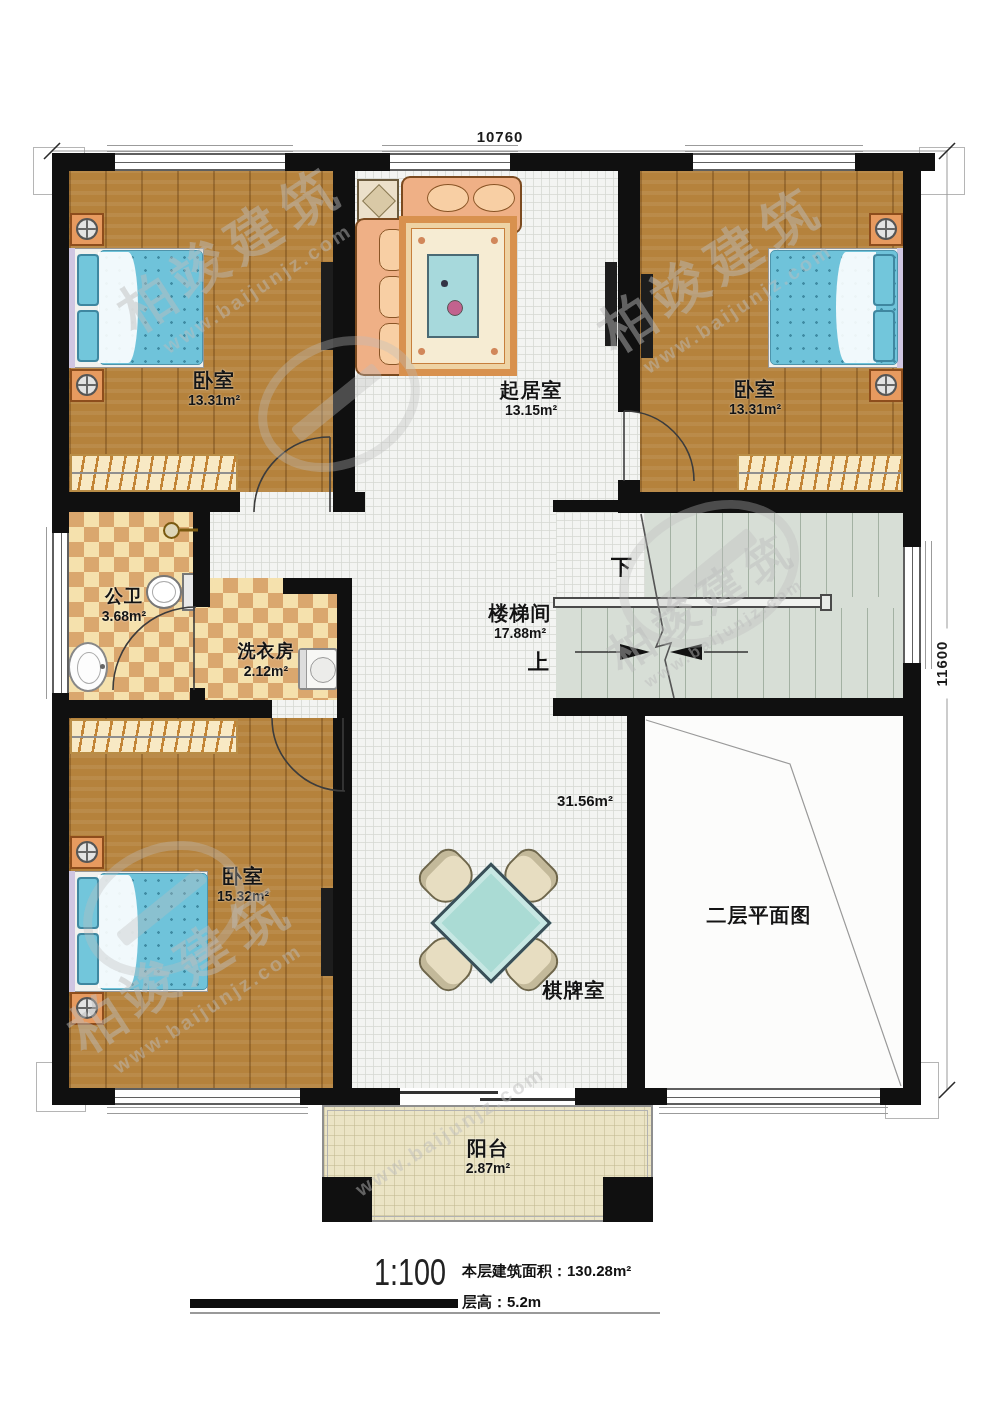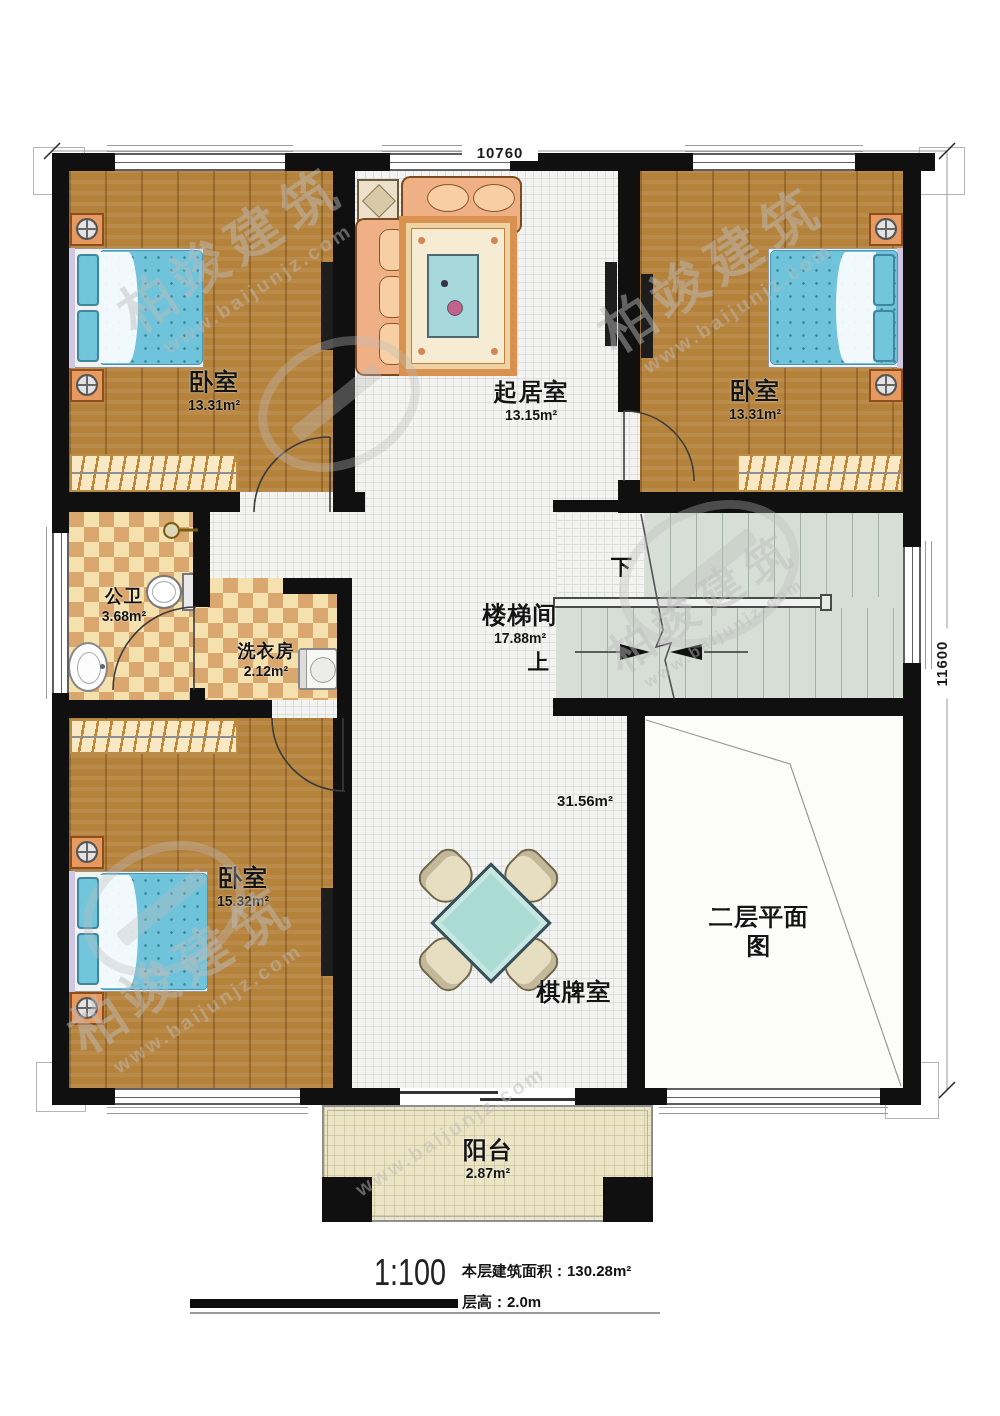--- a/index.html
+++ b/index.html
@@ -37,21 +37,21 @@
   .lamp::after{content:"";position:absolute;inset:0;background:linear-gradient(#666,#666) center/100% 2px no-repeat,linear-gradient(#666,#666) center/2px 100% no-repeat;border-radius:50%;}
   .ward{position:absolute;background-color:#f8e9c4;border:2px solid #b98d46;z-index:2;box-sizing:border-box;
         background-image:linear-gradient(#8f8f8f,#8f8f8f),repeating-linear-gradient(100deg,transparent 0 11px,rgba(192,127,46,.95) 11px 13.5px);
         background-size:100% 2px,100% 100%;background-position:0 center,0 0;background-repeat:no-repeat,repeat;}
   .tv{position:absolute;background:#1d1d1d;z-index:2;}
   .sofa{position:absolute;background:#efb086;border:2px solid #7b4a1f;border-radius:9px;z-index:2;box-sizing:border-box;}
   .cush{position:absolute;background:#f8cfa4;border:1.5px solid #8a5526;border-radius:10px;box-sizing:border-box;}
   .chair{position:absolute;width:50px;height:46px;background:#e7ddc1;border:2px solid #6e664b;border-radius:14px 14px 20px 20px;box-shadow:inset 0 7px 0 rgba(130,118,84,.35);z-index:2;box-sizing:border-box;}
   
   .rlabel{position:absolute;width:120px;text-align:center;font-weight:bold;color:#141414;z-index:6;line-height:1.2;text-shadow:0 0 2px rgba(255,255,255,.85);}
-  .rlabel .nm{font-size:24px;letter-spacing:1px;}
+  .rlabel .nm{font-size:20px;letter-spacing:1px;}
   .rlabel .ar{font-size:14px;}
   .stairdir{position:absolute;font-size:21px;font-weight:bold;color:#111;z-index:6;}
   .dim{position:absolute;font-size:15px;font-weight:bold;color:#1a1a1a;background:#fff;z-index:6;text-align:center;letter-spacing:1px;}
   
   .wm{position:absolute;transform:rotate(-33deg);color:rgba(188,188,188,.48);z-index:8;pointer-events:none;white-space:nowrap;text-align:center;}
   .wm .b{font-size:54px;font-weight:bold;letter-spacing:10px;}
   .wm .u{font-size:20px;font-weight:bold;letter-spacing:3px;}
   .swirl{position:absolute;border:9px solid rgba(190,190,190,.35);border-radius:50%;transform:rotate(-25deg);z-index:8;pointer-events:none;}
   .swirl::after{content:"";position:absolute;left:14%;top:40%;width:70%;height:15%;background:rgba(190,190,190,.35);transform:rotate(-14deg);border-radius:4px;}
   
@@ -294,21 +294,21 @@
     <div class="nm">棋牌室</div>
   </div>
   <div class="rlabel" style="left:699px;top:903px;">
     <div class="nm">二层平面图</div>
   </div>
   <div class="rlabel" style="left:428px;top:1136px;">
     <div class="nm">阳台</div>
     <div class="ar">2.87m²</div>
   </div>
 
-  <div class="dim" style="left:462px;top:144px;width:76px;">10760</div>
+  <div class="dim" style="left:462px;top:128px;width:76px;">10760</div>
   <div class="dim" style="left:906px;top:655px;width:70px;transform:rotate(-90deg);">11600</div>
 
   <div class="wm" style="left:110px;top:210px;">
     <div class="b">柏竣建筑</div>
     <div class="u">www.baijunjz.com</div>
   </div>
   <div class="wm" style="left:590px;top:230px;">
     <div class="b">柏竣建筑</div>
     <div class="u">www.baijunjz.com</div>
   </div>
@@ -322,17 +322,17 @@
   </div>
   <div class="wm" style="left:340px;top:1120px;">
     <div class="u">www.baijunjz.com</div>
   </div>
   <div class="swirl" style="left:255px;top:340px;width:150px;height:110px;"></div>
   <div class="swirl" style="left:615px;top:505px;width:170px;height:120px;"></div>
   <div class="swirl" style="left:80px;top:845px;width:150px;height:110px;"></div>
 
   <div class="tb-scale">1:100</div>
   <div class="tb-line1"><span>本层建筑面积：</span><span>130.28m²</span></div>
-  <div class="tb-line2"><span>层高：</span><span>2.0m</span></div>
+  <div class="tb-line2"><span>层高：</span><span>5.2m</span></div>
   <div class="tb-bar"></div>
   <div class="tb-thin"></div>
 
 </div>
 
 </body></html>

